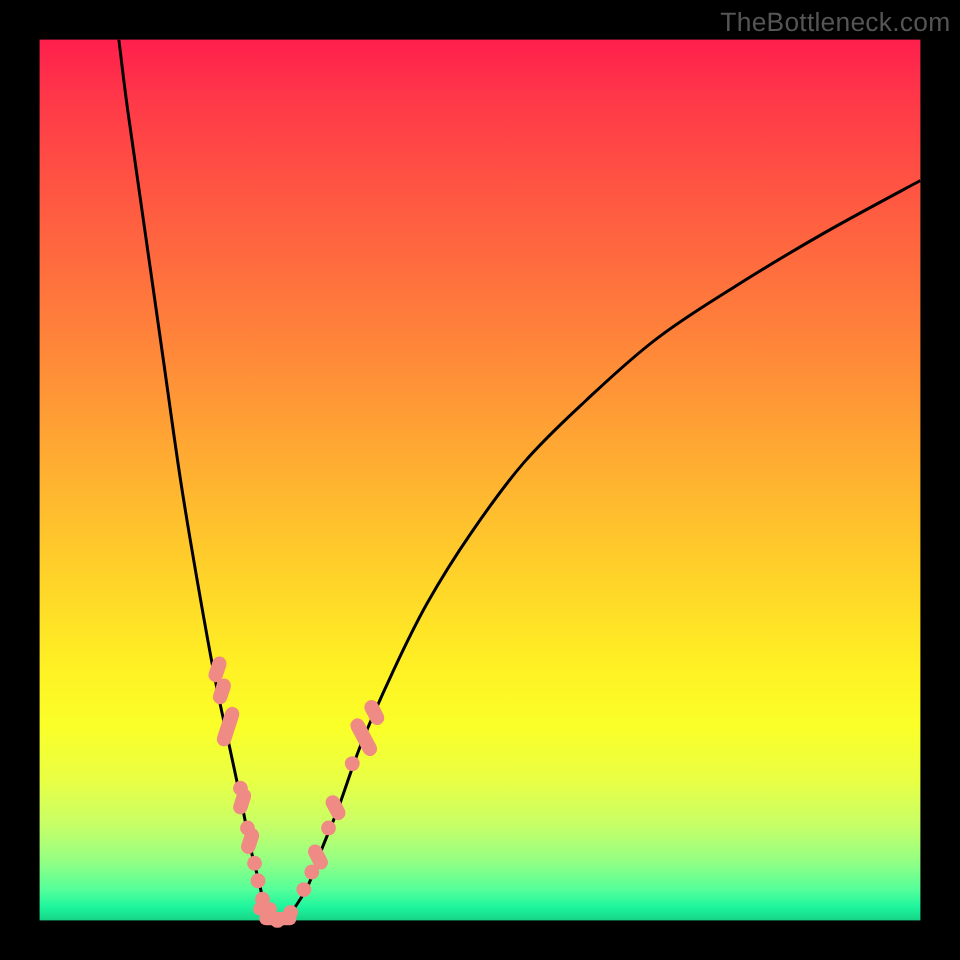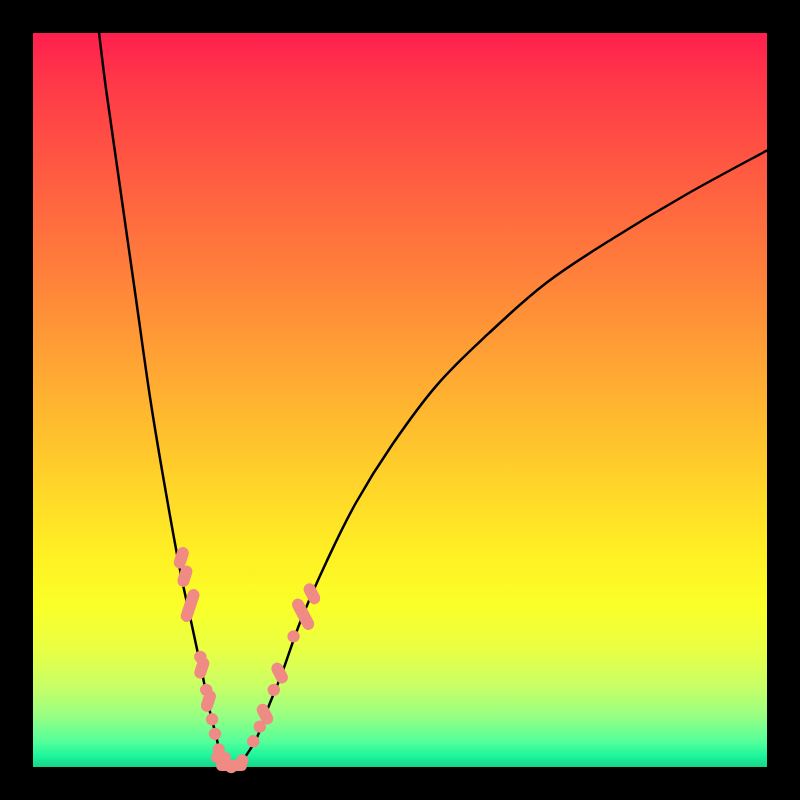--- a/index.html
+++ b/index.html
@@ -94,13 +94,14 @@
         <circle cx="226.806" cy="693.63" r="6.2" fill="#ef8a85"></circle>
         <rect x="225.944" y="670.152" width="12" height="22" rx="6" transform="rotate(-28 231.944 681.152)" fill="#ef8a85"></rect>
         <circle cx="240.75199999999998" cy="656.9300000000001" r="6.2" fill="#ef8a85"></circle>
         <rect x="240.62400000000002" y="629.048" width="12" height="22" rx="6" transform="rotate(-28 246.62400000000002 640.048)" fill="#ef8a85"></rect>
         <circle cx="260.57" cy="603.348" r="6.2" fill="#ef8a85"></circle>
         <rect x="264.112" y="564.328" width="12" height="34" rx="6" transform="rotate(-28 270.112 581.328)" fill="#ef8a85"></rect>
         <rect x="272.92" y="549.776" width="12" height="22" rx="6" transform="rotate(-28 278.92 560.776)" fill="#ef8a85"></rect>
       </g>
   </svg>
 
+  <div class="watermark">TheBottleneck.com</div>
 </div>
 
 </body></html>

